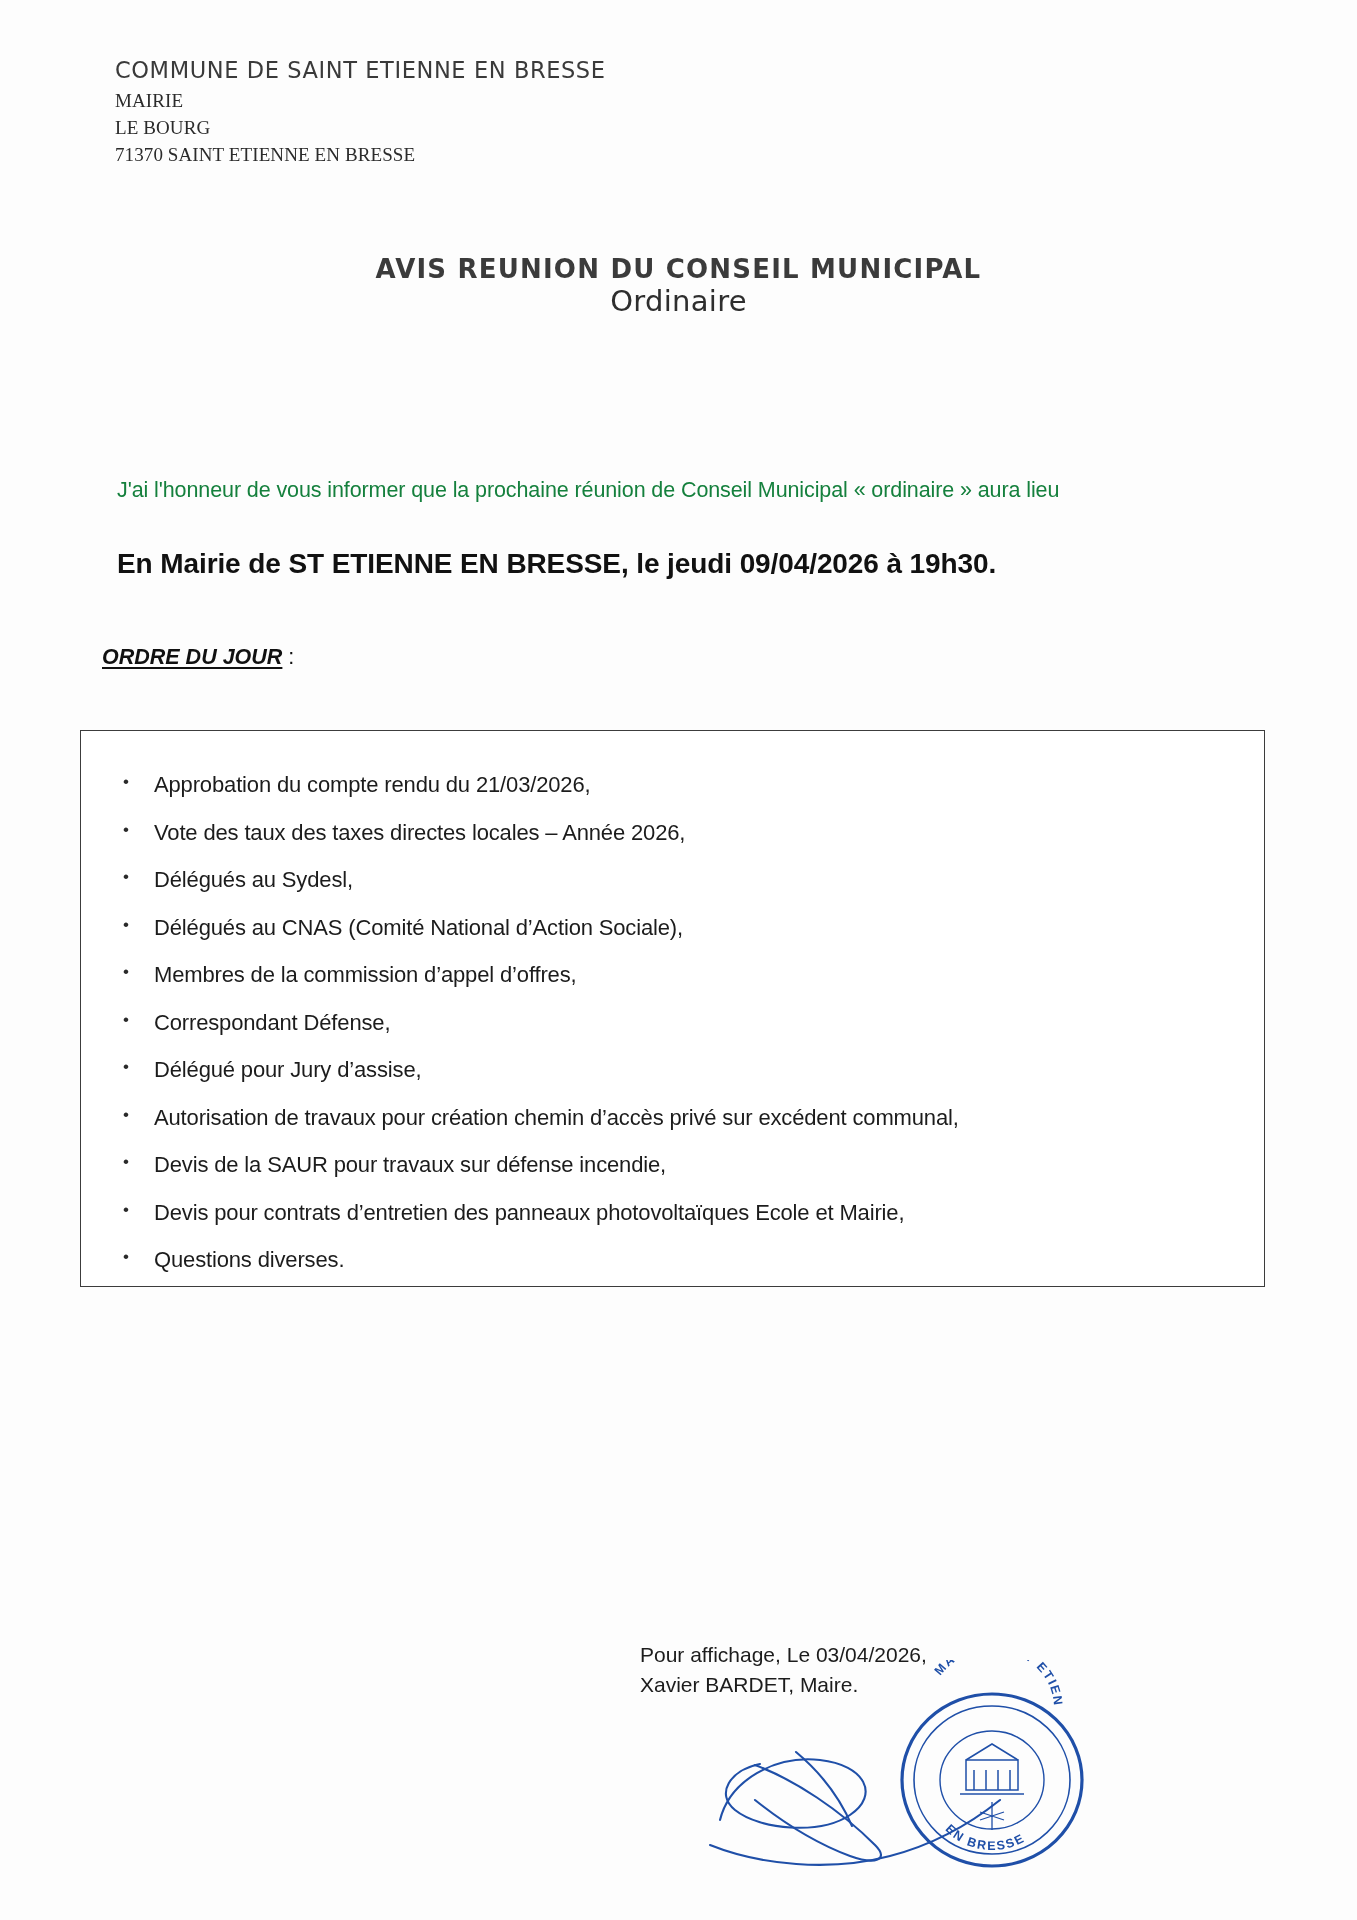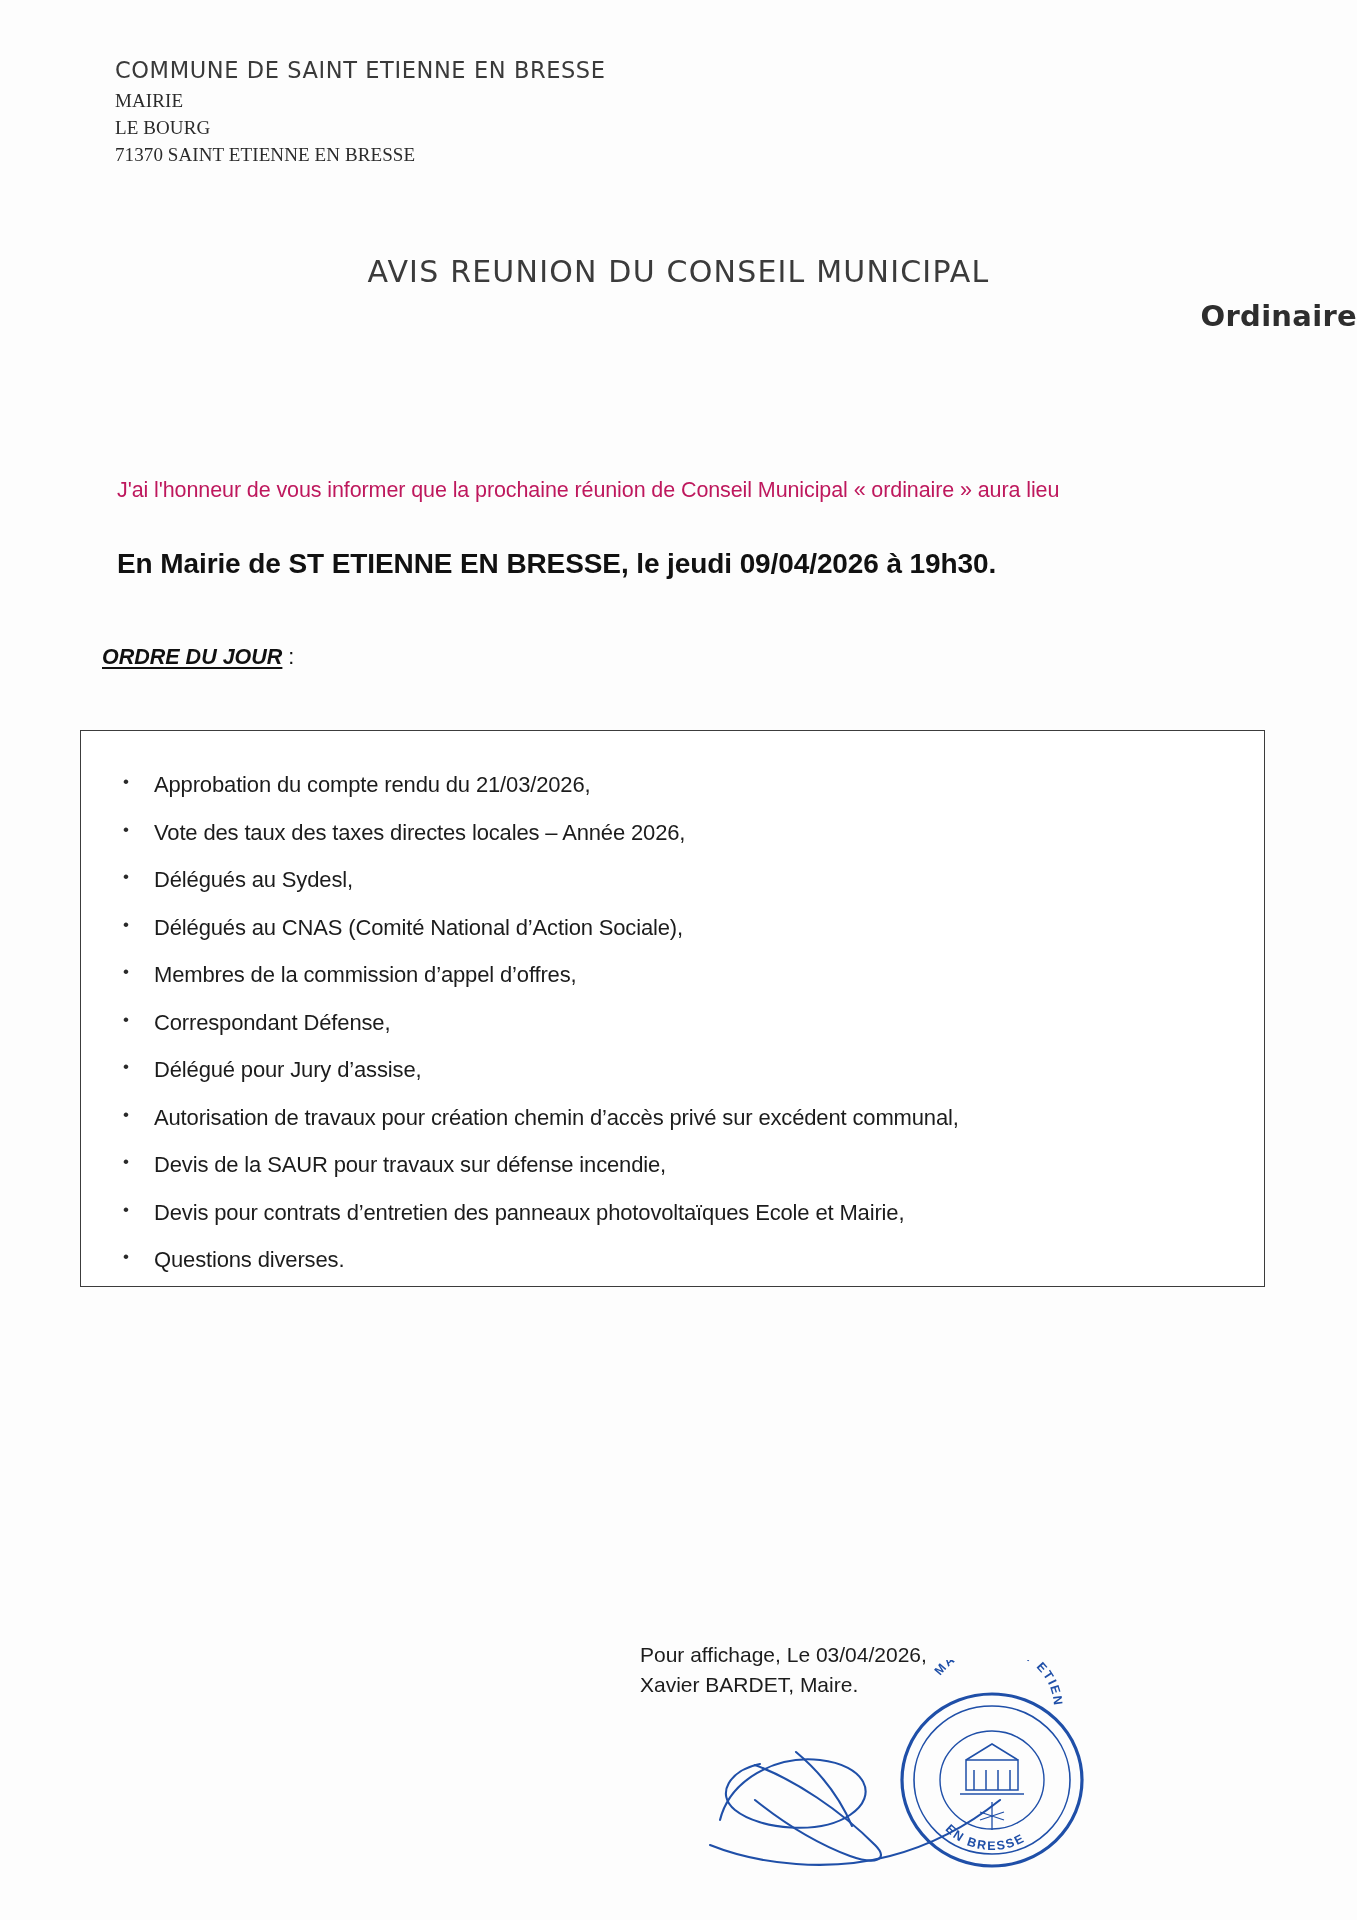--- a/index.html
+++ b/index.html
@@ -48,43 +48,41 @@
   
   .title-wrap {
     position: absolute;
     left: 0;
     right: 0;
     top: 255px;
     text-align: center;
   }
   .doc-title {
     font-family: "DejaVu Sans", sans-serif;
-    font-size: 30px;
-    font-weight: 400;
+    font-size: 26px;
+    font-weight: 700;
     letter-spacing: 1.2px;
     color: #3b3b3b;
     line-height: 1.1;
   }
   .doc-subtitle {
     font-family: "DejaVu Sans", sans-serif;
     font-size: 29px;
-    font-weight: 700;
+    font-weight: 400;
     color: #2e2e2e;
-    margin-top: 11px;
     letter-spacing: 0.3px;
-    text-align: right;
   }
 
   
   .intro {
     position: absolute;
     left: 117px;
     top: 478px;
     font-size: 21.5px;
-    color: #be185d;
+    color: #15803d;
     letter-spacing: -0.1px;
     white-space: nowrap;
   }
   .meeting-line {
     position: absolute;
     left: 117px;
     top: 548px;
     font-size: 28px;
     font-weight: 700;
     color: #111;

